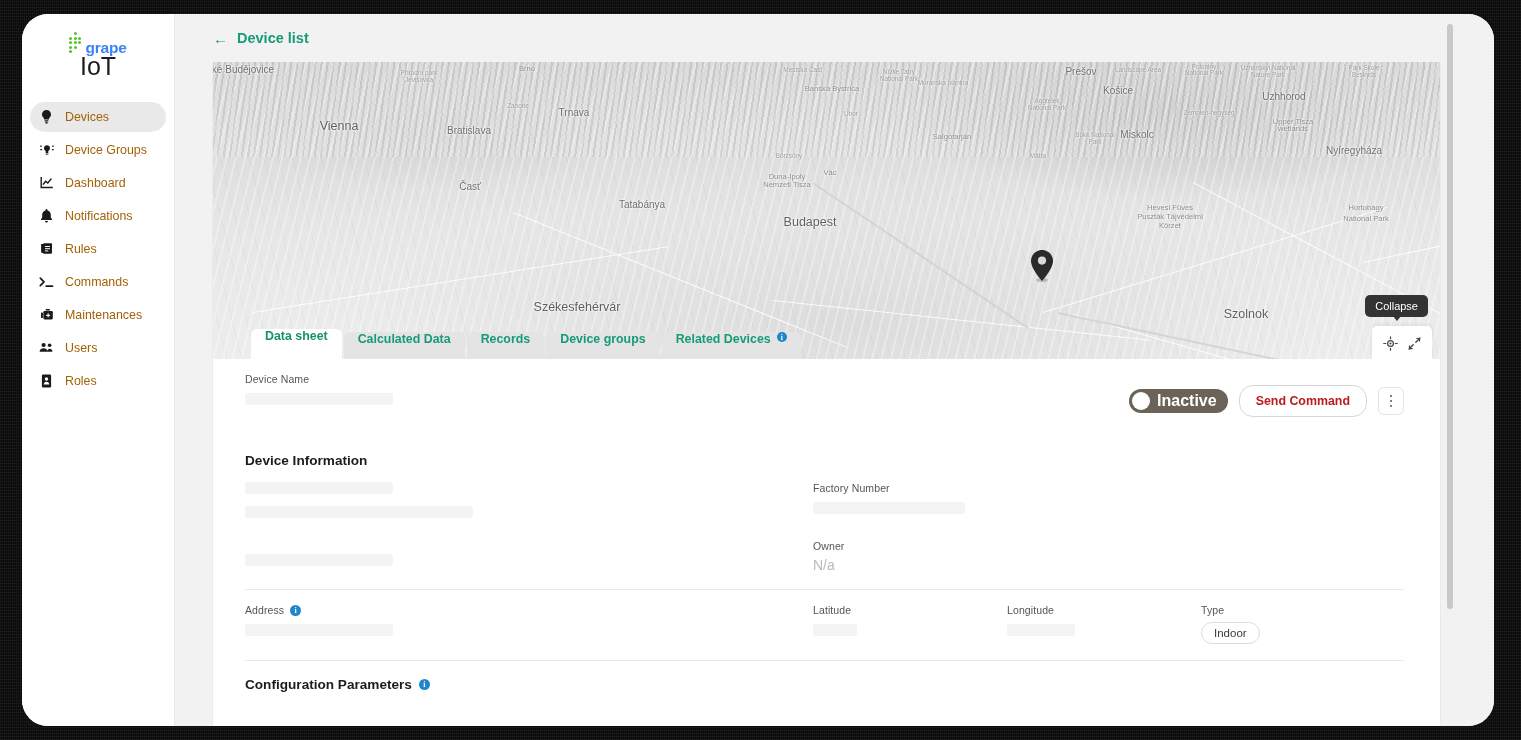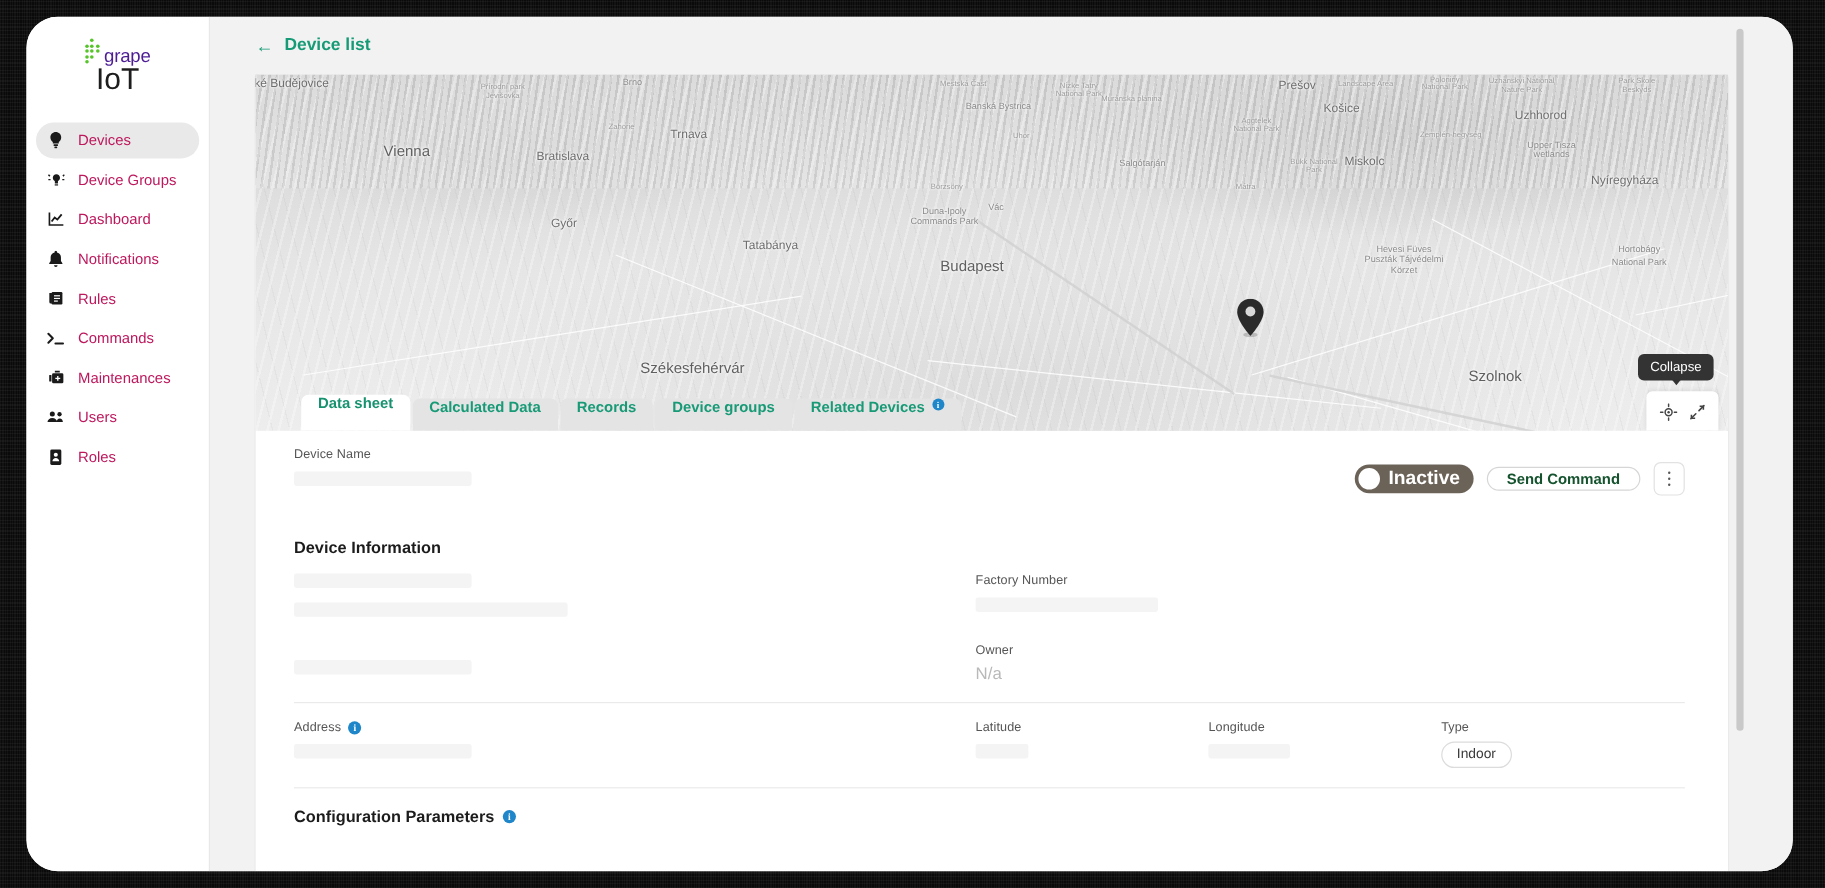--- a/index.html
+++ b/index.html
@@ -43,35 +43,35 @@
   }
   .logo-wrap {
     display: flex; flex-direction: column; align-items: center;
     margin-bottom: 22px;
   }
   .logo-top { display: flex; align-items: flex-end; gap: 4px; }
   .dotgrid { display: grid; grid-template-columns: repeat(3, 3px); gap: 1.6px; padding-bottom: 2px;}
   .dotgrid i { width: 3px; height: 3px; background: #57c42a; border-radius: 50%; display:block;}
   .dotgrid i.off { background: transparent; }
   .logo-word {
-    font-size: 15.5px; font-weight: 400; color: #4c1d95;
+    font-size: 15.5px; font-weight: 700; color: #3b82f6;
     letter-spacing: -0.2px; line-height: 1;
   }
   .logo-iot {
     font-size: 25px; font-weight: 400; color: #1d1d1d;
     letter-spacing: 0px; line-height: 1.05; margin-top: -2px;
   }
 
   .nav { padding: 0 8px; }
   .nav-item {
     display: flex; align-items: center; gap: 11px;
     height: 30px; padding: 15px 9px;
     border-radius: 15px;
     margin-bottom: 3px;
-    color: #be185d; font-size: 12.4px;
+    color: #a16207; font-size: 12.4px;
     cursor: pointer;
   }
   .nav-item.active { background: #e9e9e9; }
   .nav-ic { width: 15px; height: 15px; flex: 0 0 15px; display:flex; align-items:center; justify-content:center; color:#1a1a1a;}
   .nav-ic svg { display:block; }
 
   
   #main {
     flex: 1 1 auto;
     background: #f2f2f2;
@@ -197,23 +197,23 @@
 
   .actions { display: flex; align-items: center; gap: 11px; margin-top: 12px;}
   #toggle {
     display: flex; align-items: center; gap: 7px;
     background: #6b6258; border-radius: 15px;
     height: 24px; padding: 0 11px 0 3px; cursor: pointer;
   }
   #toggle .knob { width: 18px; height: 18px; border-radius: 50%; background: #fff; }
   #toggle .tlbl { color: #fff; font-size: 16px; font-weight: 700; }
   #send-cmd {
-    height: 20px; padding: 0 16px; border-radius: 14px;
+    height: 32px; padding: 0 16px; border-radius: 14px;
     border: 1px solid #d6d6d6; background: #fff;
-    font-size: 12.4px; font-weight:700; color: #14532d; cursor: pointer;
+    font-size: 12.4px; font-weight:700; color: #b91c1c; cursor: pointer;
     font-family: "Liberation Sans", sans-serif;
   }
   #kebab {
     width: 26px; height: 28px; border-radius: 6px; border: 1px solid #e2e2e2;
     background: #fff; display:flex; flex-direction:column; align-items:center; justify-content:center; gap:2.5px;
     cursor: pointer;
   }
   #kebab i { width: 2.6px; height: 2.6px; border-radius:50%; background:#555; display:block;}
 
   .sec-title {
@@ -403,26 +403,26 @@
 
             <div id="map-labels">
                 <div class="maplbl med" style="left: 30px; top: 8px;">ké Budějovice</div>
                 <div class="maplbl tiny" style="left: 206px; top: 11px;">Přírodní park</div>
                 <div class="maplbl tiny" style="left: 206px; top: 18px;">Jevišovka</div>
                 <div class="maplbl small" style="left: 314px; top: 7px;">Brno</div>
                 <div class="maplbl big" style="left: 126px; top: 64px; text-align: right;">Vienna</div>
                 <div class="maplbl med" style="left: 256px; top: 69px;">Bratislava</div>
                 <div class="maplbl tiny" style="left: 305px; top: 44px;">Zahorie</div>
                 <div class="maplbl med" style="left: 361px; top: 51px;">Trnava</div>
-                <div class="maplbl med" style="left: 257px; top: 125px;">Győr</div>
+                <div class="maplbl med" style="left: 257px; top: 125px;">Časť</div>
                 <div class="maplbl med" style="left: 429px; top: 143px;">Tatabánya</div>
                 <div class="maplbl big" style="left: 364px; top: 245px;">Székesfehérvár</div>
                 <div class="maplbl big" style="left: 597px; top: 160px;">Budapest</div>
                 <div class="maplbl small" style="left: 574px; top: 115px;">Duna-Ipoly</div>
-                <div class="maplbl small" style="left: 574px; top: 123px;">Commands Park</div>
+                <div class="maplbl small" style="left: 574px; top: 123px;">Nemzeti Tisza</div>
                 <div class="maplbl small" style="left: 617px; top: 111px;">Vác</div>
                 <div class="maplbl tiny" style="left: 576px; top: 94px;">Börzsöny</div>
                 <div class="maplbl small" style="left: 619px; top: 27px;">Banská Bystrica</div>
                 <div class="maplbl tiny" style="left: 590px; top: 8px;">Mestská Časť</div>
                 <div class="maplbl tiny" style="left: 638px; top: 52px;">Uhor</div>
                 <div class="maplbl tiny" style="left: 686px; top: 10px;">Nízke Tatry</div>
                 <div class="maplbl tiny" style="left: 686px; top: 17px;">National Park</div>
                 <div class="maplbl tiny" style="left: 730px; top: 21px;">Muránska planina</div>
                 <div class="maplbl small" style="left: 739px; top: 75px;">Salgótarján</div>
                 <div class="maplbl tiny" style="left: 825px; top: 94px;">Mátra</div>

